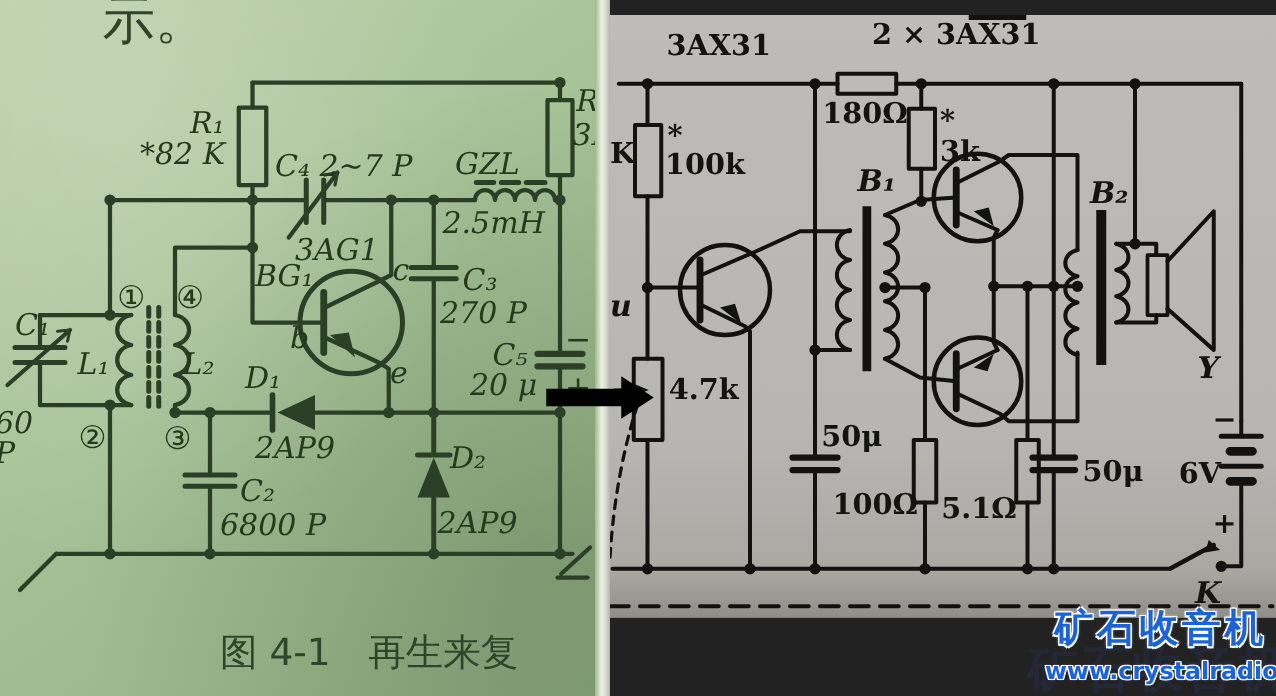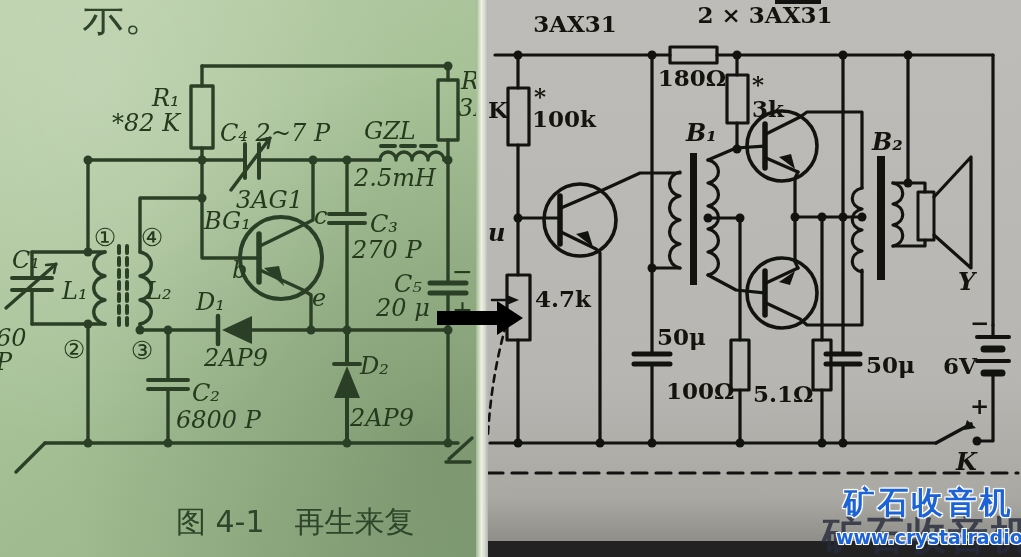--- a/index.html
+++ b/index.html
@@ -8,21 +8,21 @@
   
   #left-page{position:absolute;left:0;top:0;width:478px;height:557px;
     background:
       radial-gradient(ellipse at 20% 15%, rgba(255,255,255,.18), rgba(255,255,255,0) 55%),
       radial-gradient(ellipse at 90% 80%, rgba(60,80,50,.25), rgba(60,80,50,0) 60%),
       linear-gradient(145deg,#b9cfa8 0%,#a8c298 45%,#9bb78c 75%,#8aa87e 100%);}
   
   #divider{position:absolute;left:476px;top:0;width:12px;height:557px;
     background:linear-gradient(90deg,#9fb892,#eef2e2 45%,#d9ddd2 70%,#b4b4ae);}
   
-  #right-page{position:absolute;left:488px;top:0;width:533px;height:541px;
+  #right-page{position:absolute;left:488px;top:12px;width:533px;height:482px;
     background:
       linear-gradient(180deg,#bdbcb8 0%,#b7b6b2 70%,#a9a8a3 92%,#8f8e89 100%),
       #b7b6b2;}
   svg{position:absolute;left:0;top:0;display:block;}
   .ink-l{stroke:#2b3f26;fill:none;stroke-linecap:round;stroke-linejoin:round;}
   .ink-r{stroke:#121210;fill:none;stroke-linecap:round;stroke-linejoin:round;}
   .dot-l{fill:#2b3f26;stroke:none;}
   .dot-r{fill:#121210;stroke:none;}
   .fill-l{fill:#2b3f26;stroke:none;}
   .fill-r{fill:#121210;stroke:none;}

